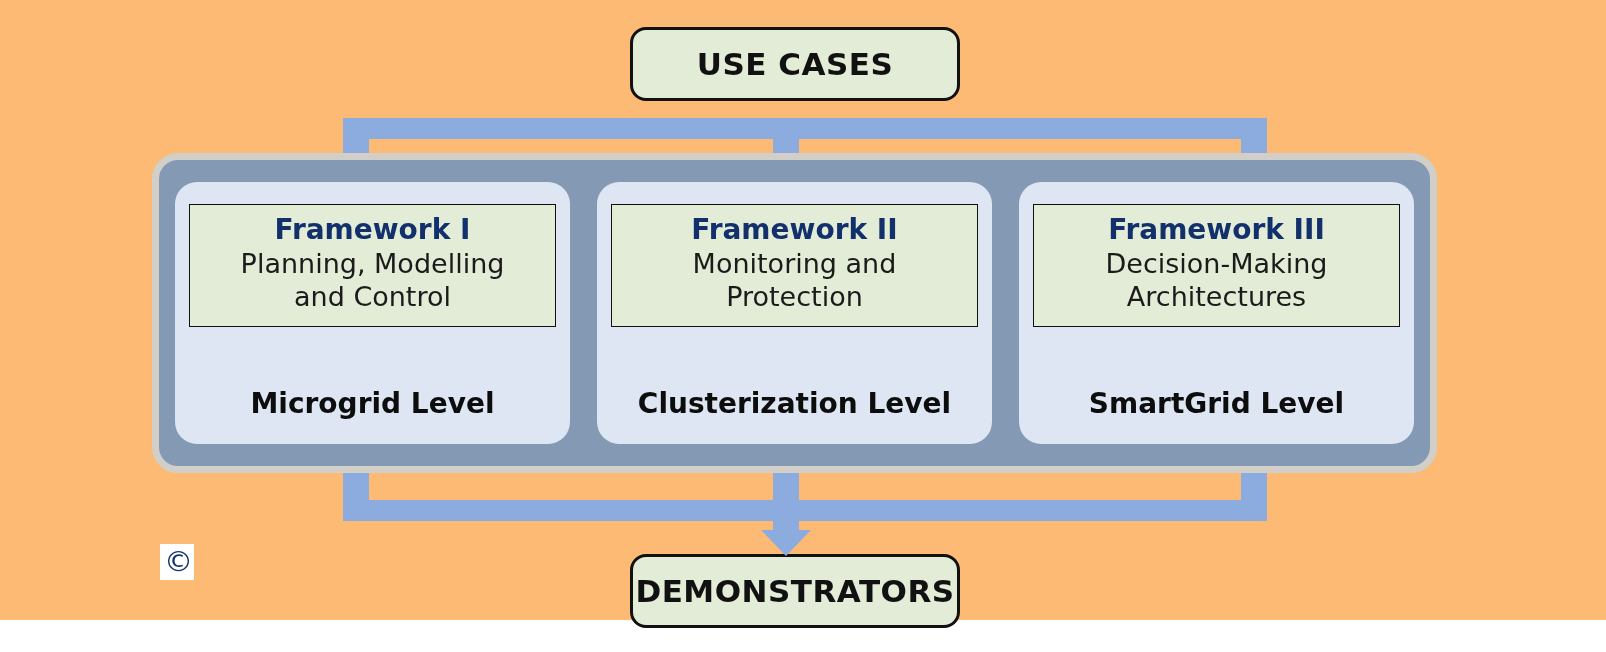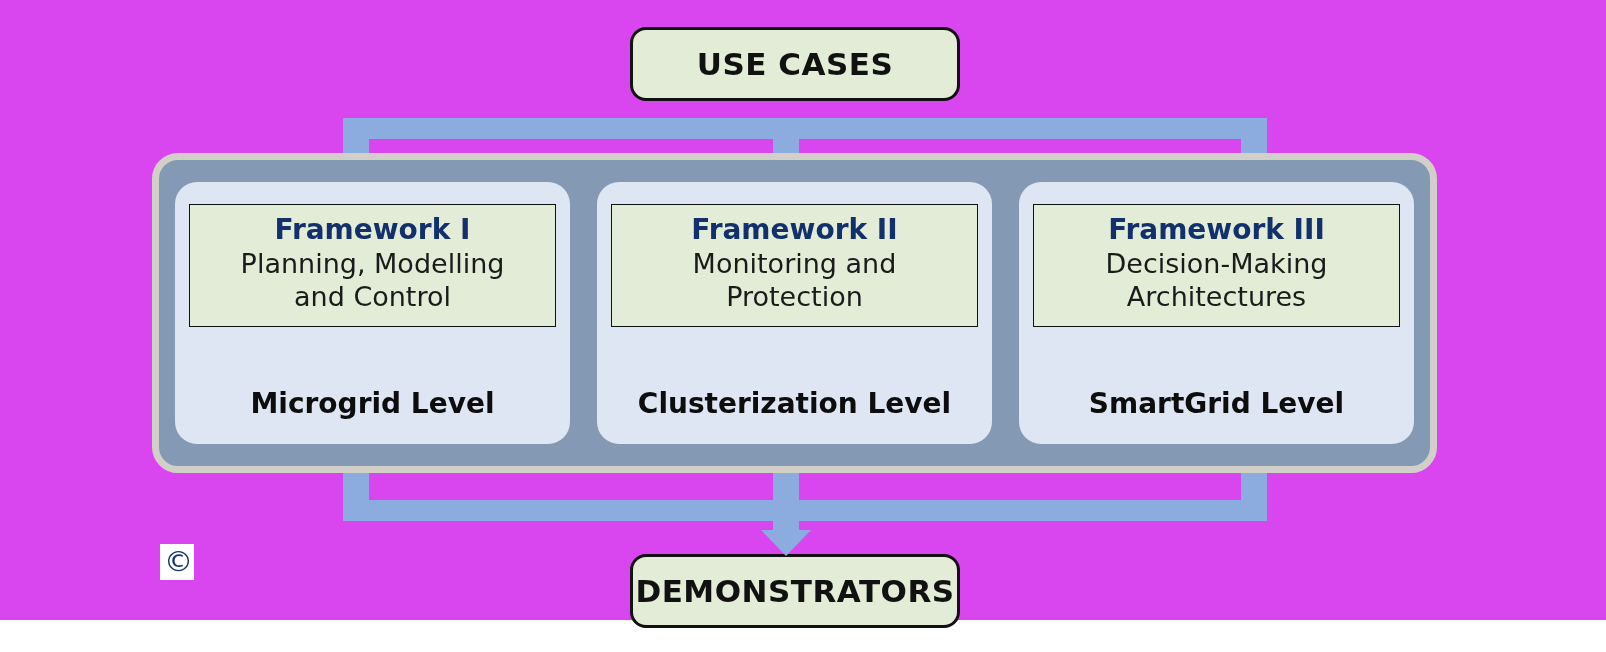--- a/index.html
+++ b/index.html
@@ -10,21 +10,21 @@
   body {
     width: 1606px;
     height: 652px;
     overflow: hidden;
     font-family: "DejaVu Sans", "Liberation Sans", sans-serif;
   }
   #stage {
     position: relative;
     width: 1606px;
     height: 620px;
-    background: #d946ef;
+    background: #fdba74;
   }
 
   
   .abs { position: absolute; }
 
   
   .capsule {
     background: #e3ecd6;
     border: 3px solid #111111;
     border-radius: 16px;

